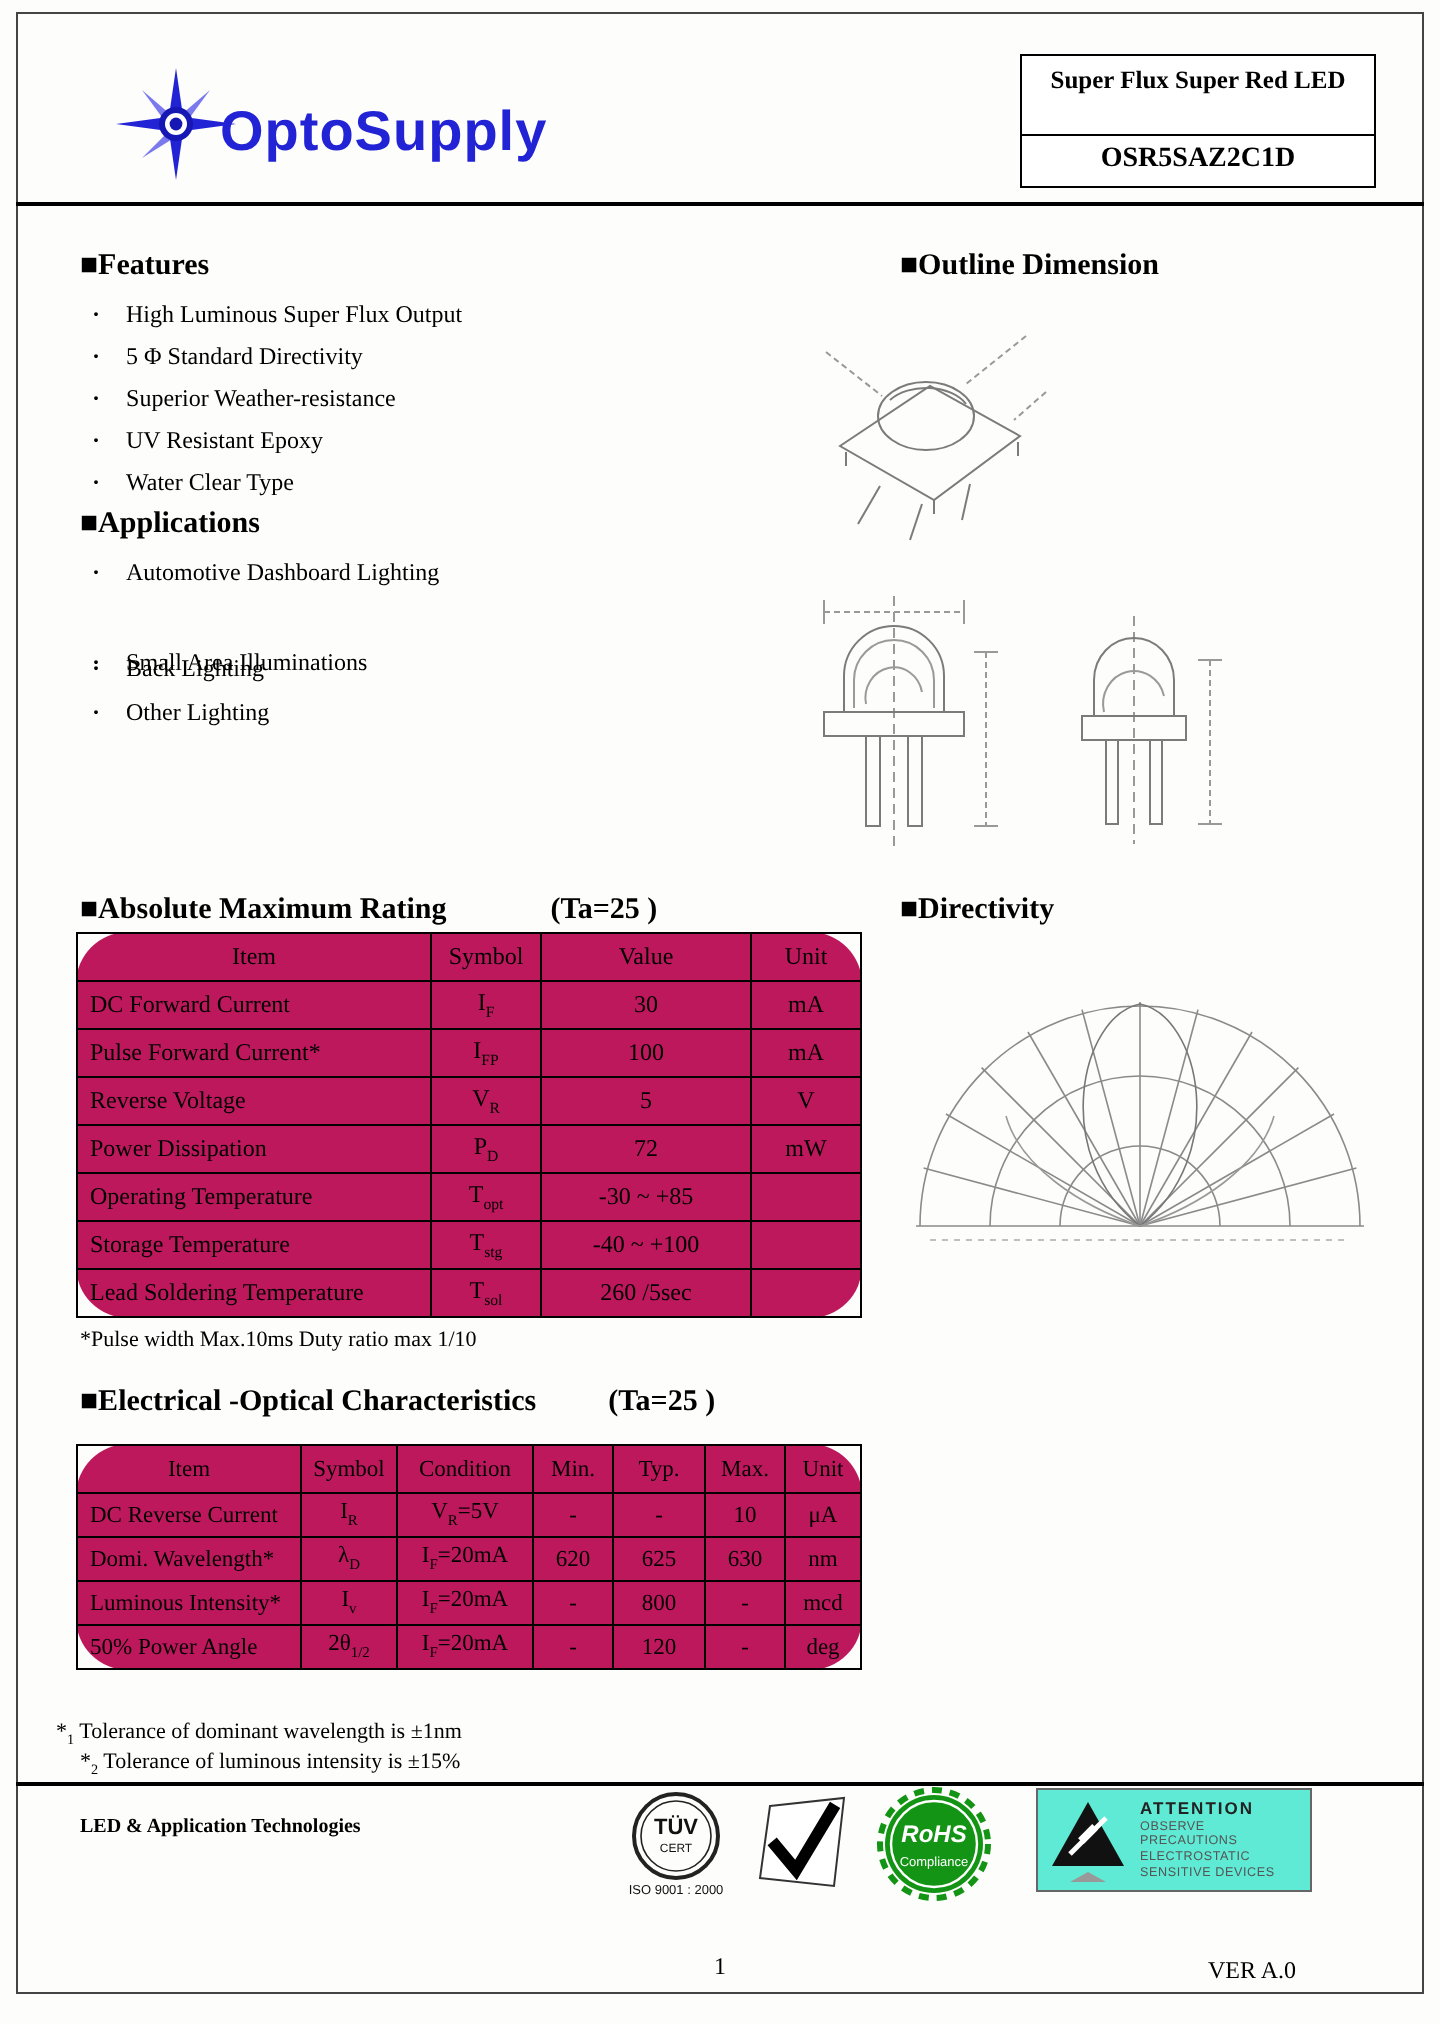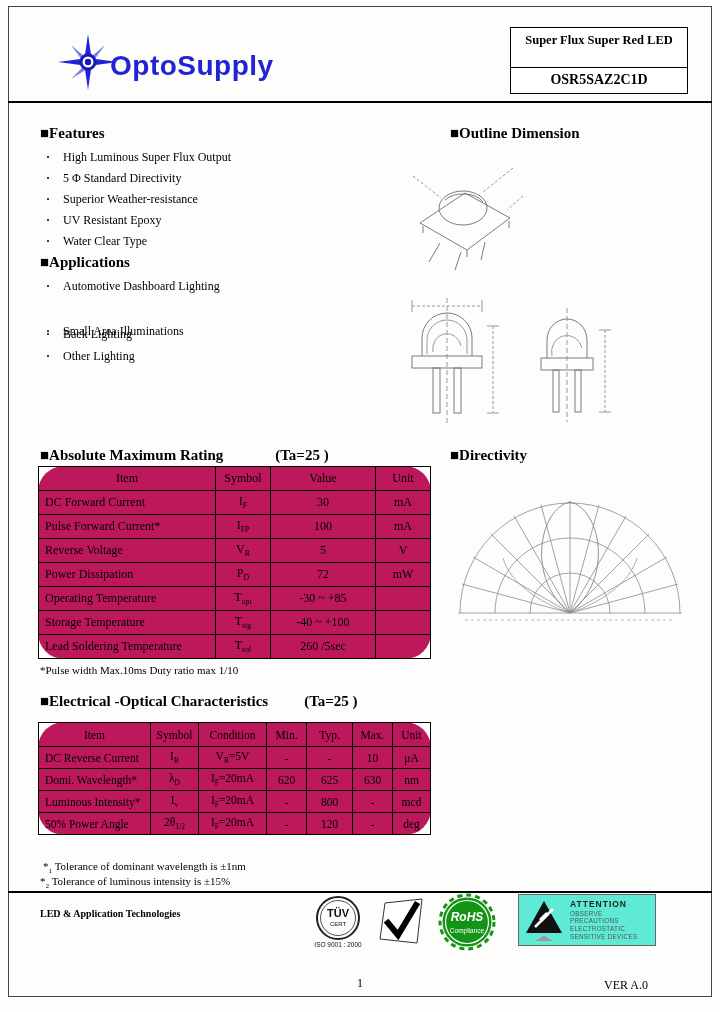--- a/index.html
+++ b/index.html
@@ -266,21 +266,21 @@
     <td class="item-col">50% Power Angle</td>
     <td><span>2θ</span><sub>1/2</sub></td>
     <td><span>I</span><sub>F</sub><span>=20mA</span></td>
     <td>-</td>
     <td>120</td>
     <td>-</td>
     <td>deg</td>
   </tr>
 </tbody>
   </table>
-<div class="pos footnote" style="left:43px; top:860px;">
+<div class="pos footnote" style="left:28px; top:860px;">
   <span>*</span><sub>1</sub><span> Tolerance of dominant wavelength is ±1nm</span>
 </div>
 <div class="pos footnote" style="left:40px; top:875px;">
   <span>*</span><sub>2</sub><span> Tolerance of luminous intensity is ±15%</span>
 </div>
 
 <div class="pos rule" style="left:8px; top:891px; width:704px;"></div>
 
 <div class="pos footer-co" style="left:40px; top:908px;">LED &amp; Application Technologies</div>
 

